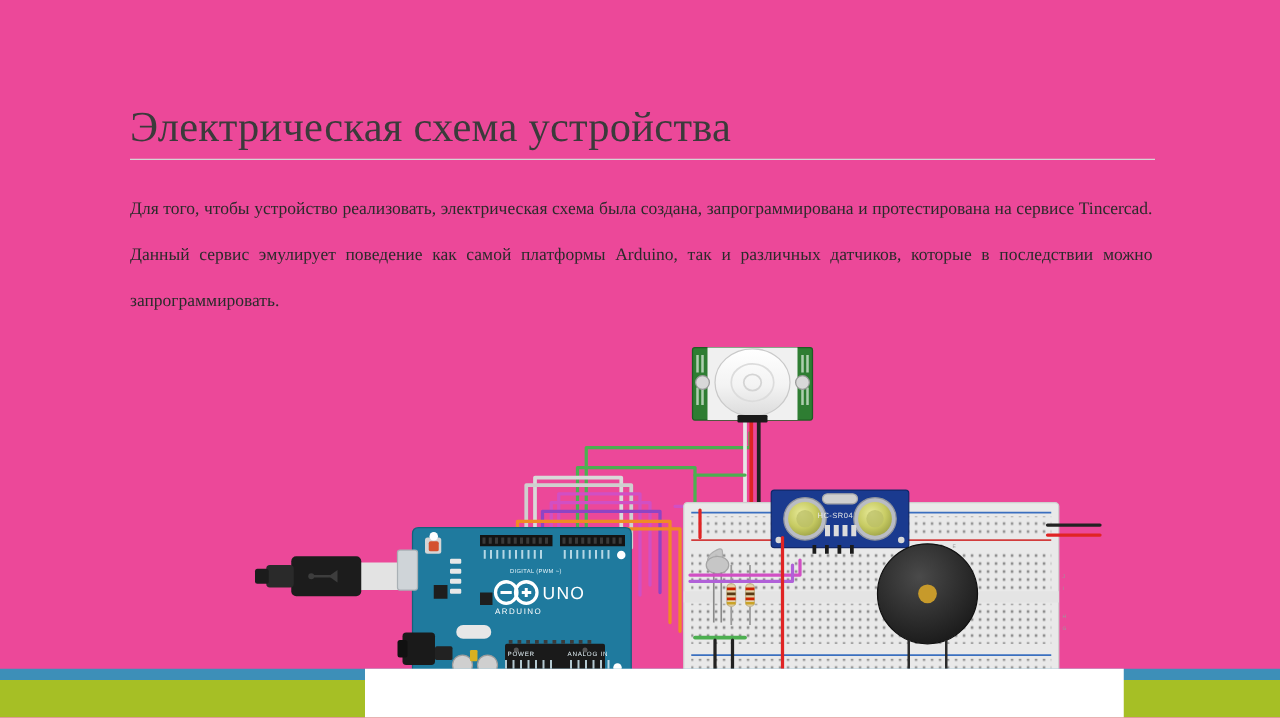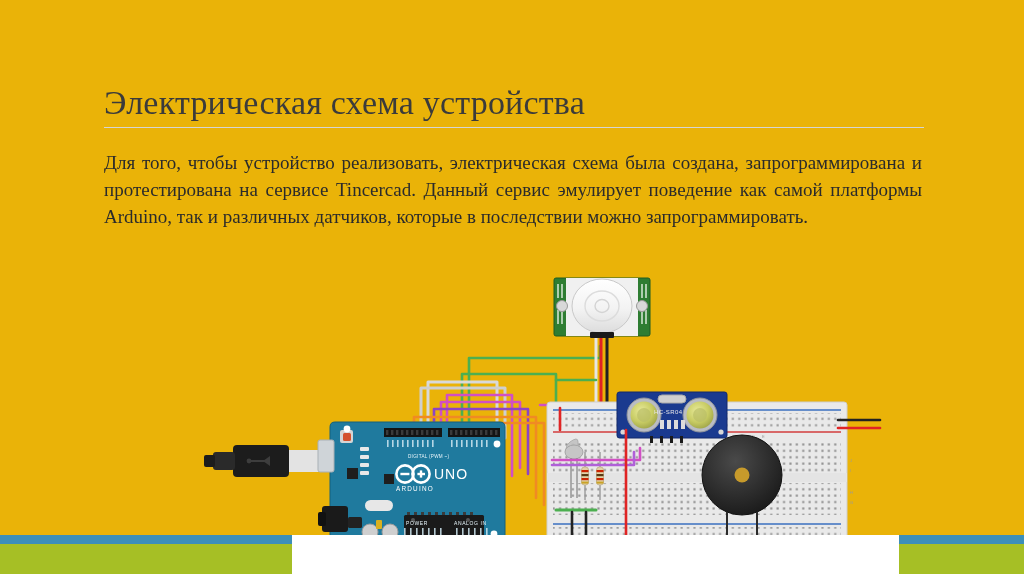--- a/index.html
+++ b/index.html
@@ -6,21 +6,21 @@
   html,body{margin:0;padding:0;}
   body{
     width:1024px;height:574px;
     background:#ffffff;
     font-family:"Liberation Serif", serif;
     overflow:hidden;
     position:relative;
   }
   .slide{
     position:absolute;inset:0;
-    background:#eab308;
+    background:#ec4899;
     text-decoration:underline;
   }
 
   
   .title-block{
     position:absolute;
     left:104px; top:83px; width:820px;
   }
   .title{
     font-family:"Liberation Serif", serif;
@@ -36,22 +36,22 @@
     height:1px;
     background:#d5d5d5;
     width:820px;
   }
 
   
   .body-text{
     position:absolute;
     left:104px; top:149px; width:818px;
     font-family:"Liberation Serif", serif;
-    font-size:19px;
-    line-height:27px;
+    font-size:14px;
+    line-height:37px;
     color:#2b2b2b;
     text-align:justify;
     text-justify:inter-word;
   }
 
   
   .bar-blue{
     position:absolute;left:0;bottom:30px;width:1024px;height:9px;
     background:#3d8fb8;
   }

